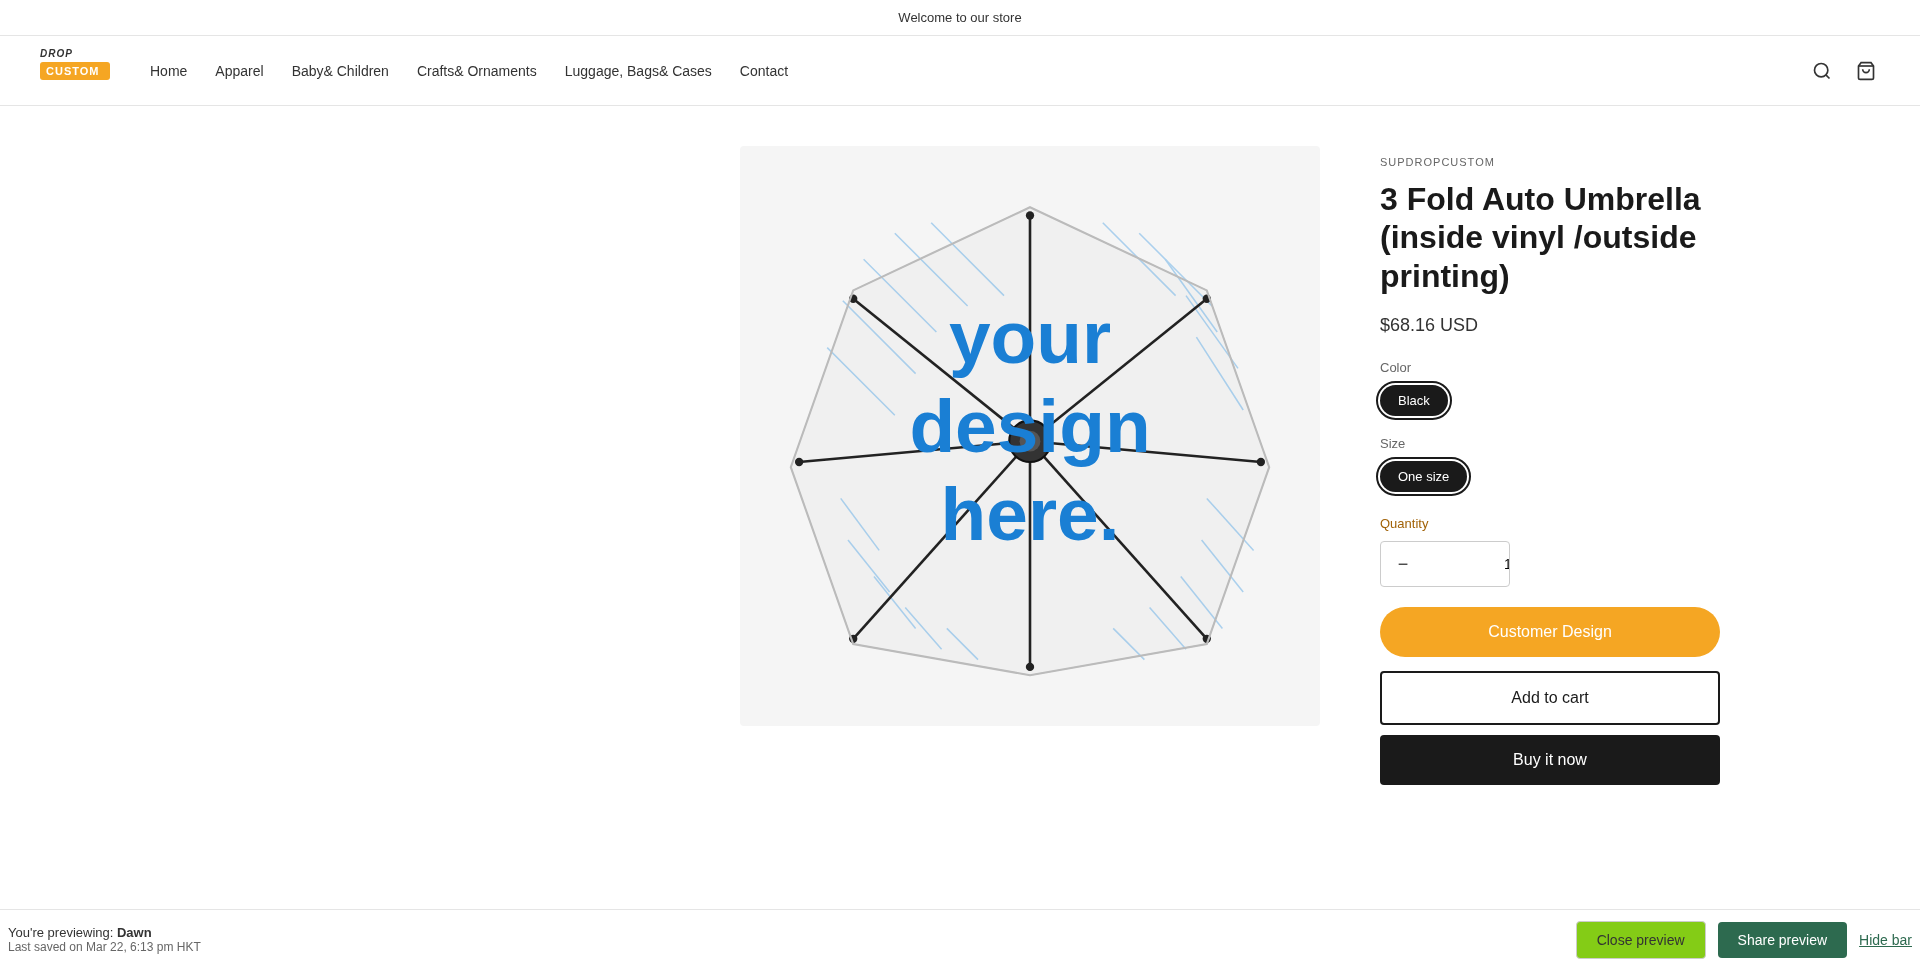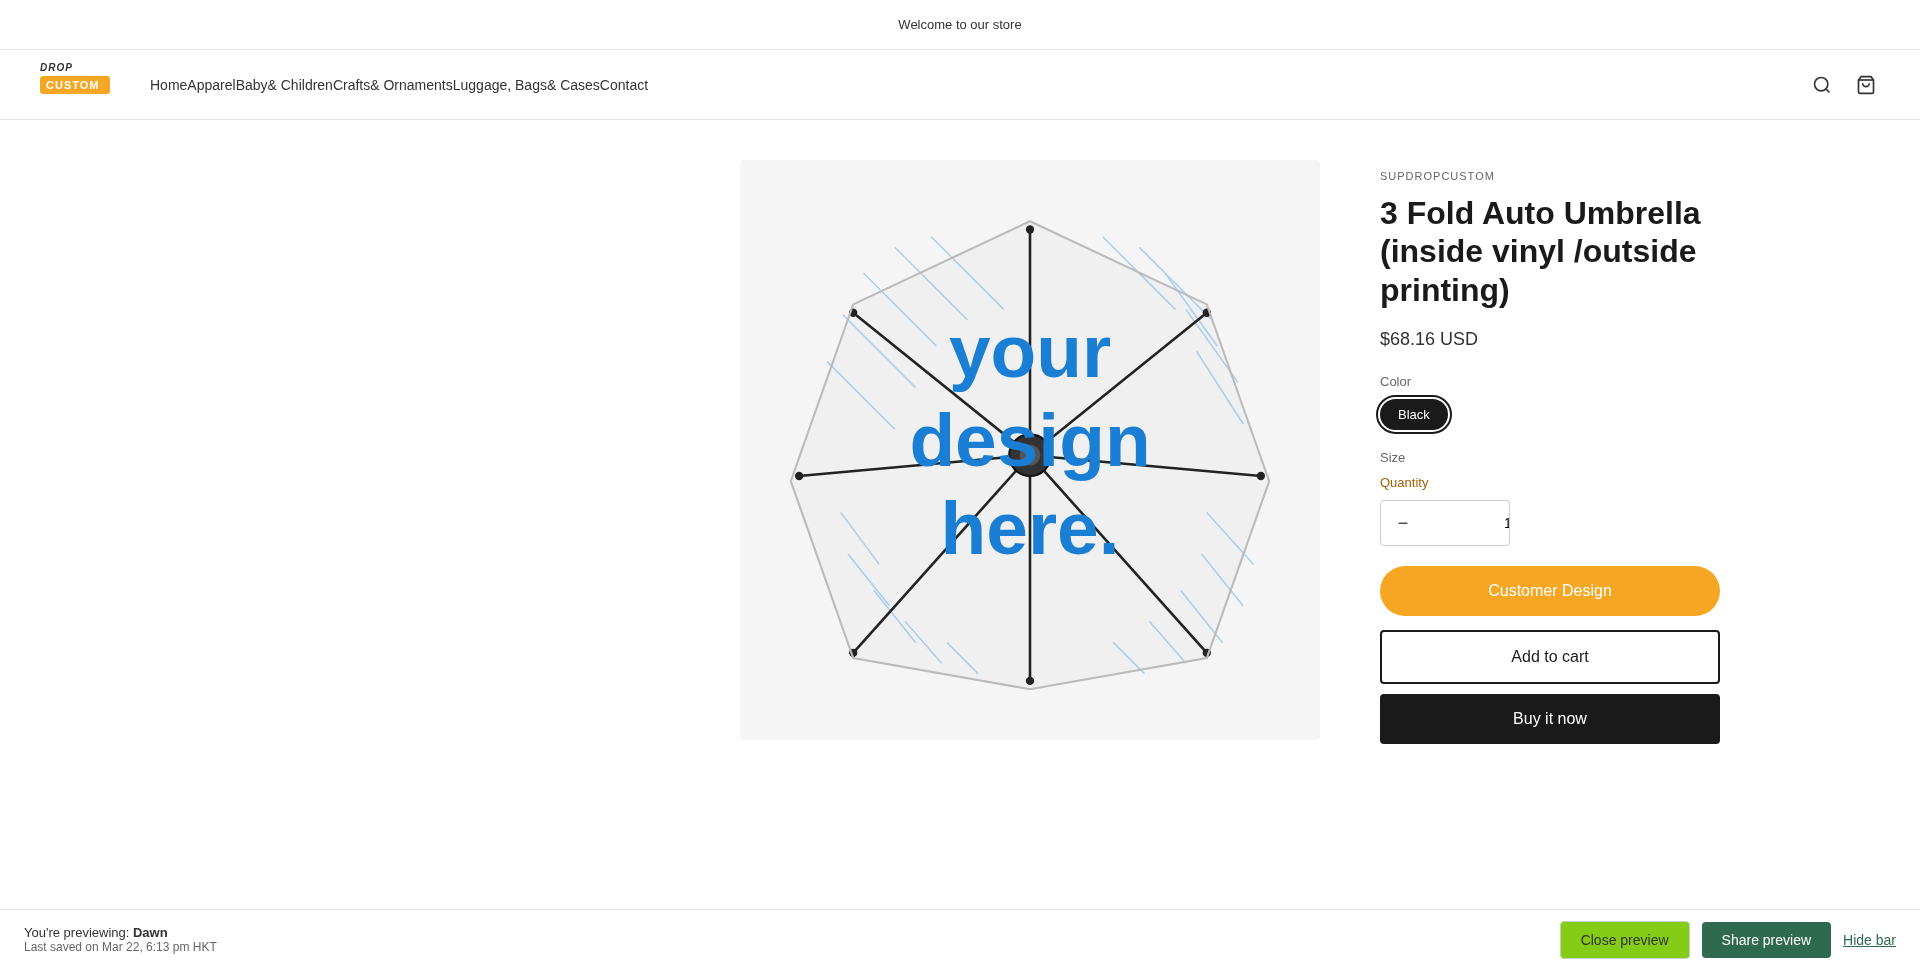--- a/index.html
+++ b/index.html
@@ -3,21 +3,21 @@
   <meta charset="utf-8">
   <style>
     * { margin: 0; padding: 0; box-sizing: border-box; }
     body { font-family: -apple-system, BlinkMacSystemFont, 'Segoe UI', Helvetica, Arial, sans-serif; background: #fff; color: #333; font-size: 14px; }
 
     
     .announcement-bar {
       background: #fff;
       border-bottom: 1px solid #e5e5e5;
       text-align: center;
-      padding: 17px;
+      padding: 10px;
       font-size: 13px;
       color: #333;
     }
 
     
     .header {
       display: flex;
       align-items: center;
       padding: 0 40px;
       height: 70px;
@@ -52,20 +52,21 @@
       font-weight: 800;
       text-transform: uppercase;
       letter-spacing: 1px;
       padding: 3px 6px;
       border-radius: 3px;
       display: block;
       margin-top: 2px;
     }
     .nav {
       display: flex;
+      gap: 28px;
       flex: 1;
     }
     .nav a {
       text-decoration: none;
       color: #333;
       font-size: 14px;
       cursor: pointer;
     }
     .header-icons {
       display: flex;
@@ -271,21 +272,21 @@
     }
 
     
     .preview-bar {
       position: fixed;
       bottom: 0;
       left: 0;
       right: 0;
       background: #fff;
       border-top: 1px solid #e5e5e5;
-      padding: 12px 24px;
+      padding: 12px 8px;
       display: flex;
       align-items: center;
       justify-content: space-between;
       z-index: 100;
       height: 60px;
     }
     .preview-info {
       font-size: 13px;
       color: #333;
     }
@@ -458,20 +459,23 @@
     <div class="brand-name">SUPDROPCUSTOM</div>
     <h1 class="product-title">3 Fold Auto Umbrella (inside vinyl /outside printing)</h1>
     <div class="product-price">$68.16 USD</div>
 
     <div class="option-label">Color</div>
     <div class="color-options">
       <button class="color-btn active">Black</button>
     </div>
 
     <div class="option-label">Size</div>
+    <div class="size-options">
+      <button class="size-btn active">One size</button>
+    </div>
 
     <div class="quantity-label">Quantity</div>
     <div class="quantity-control">
       <button class="qty-btn">−</button>
       <div class="qty-divider"></div>
       <input class="qty-value" type="number" value="1" min="1" style="">
       <div class="qty-divider"></div>
 
     </div>
 

